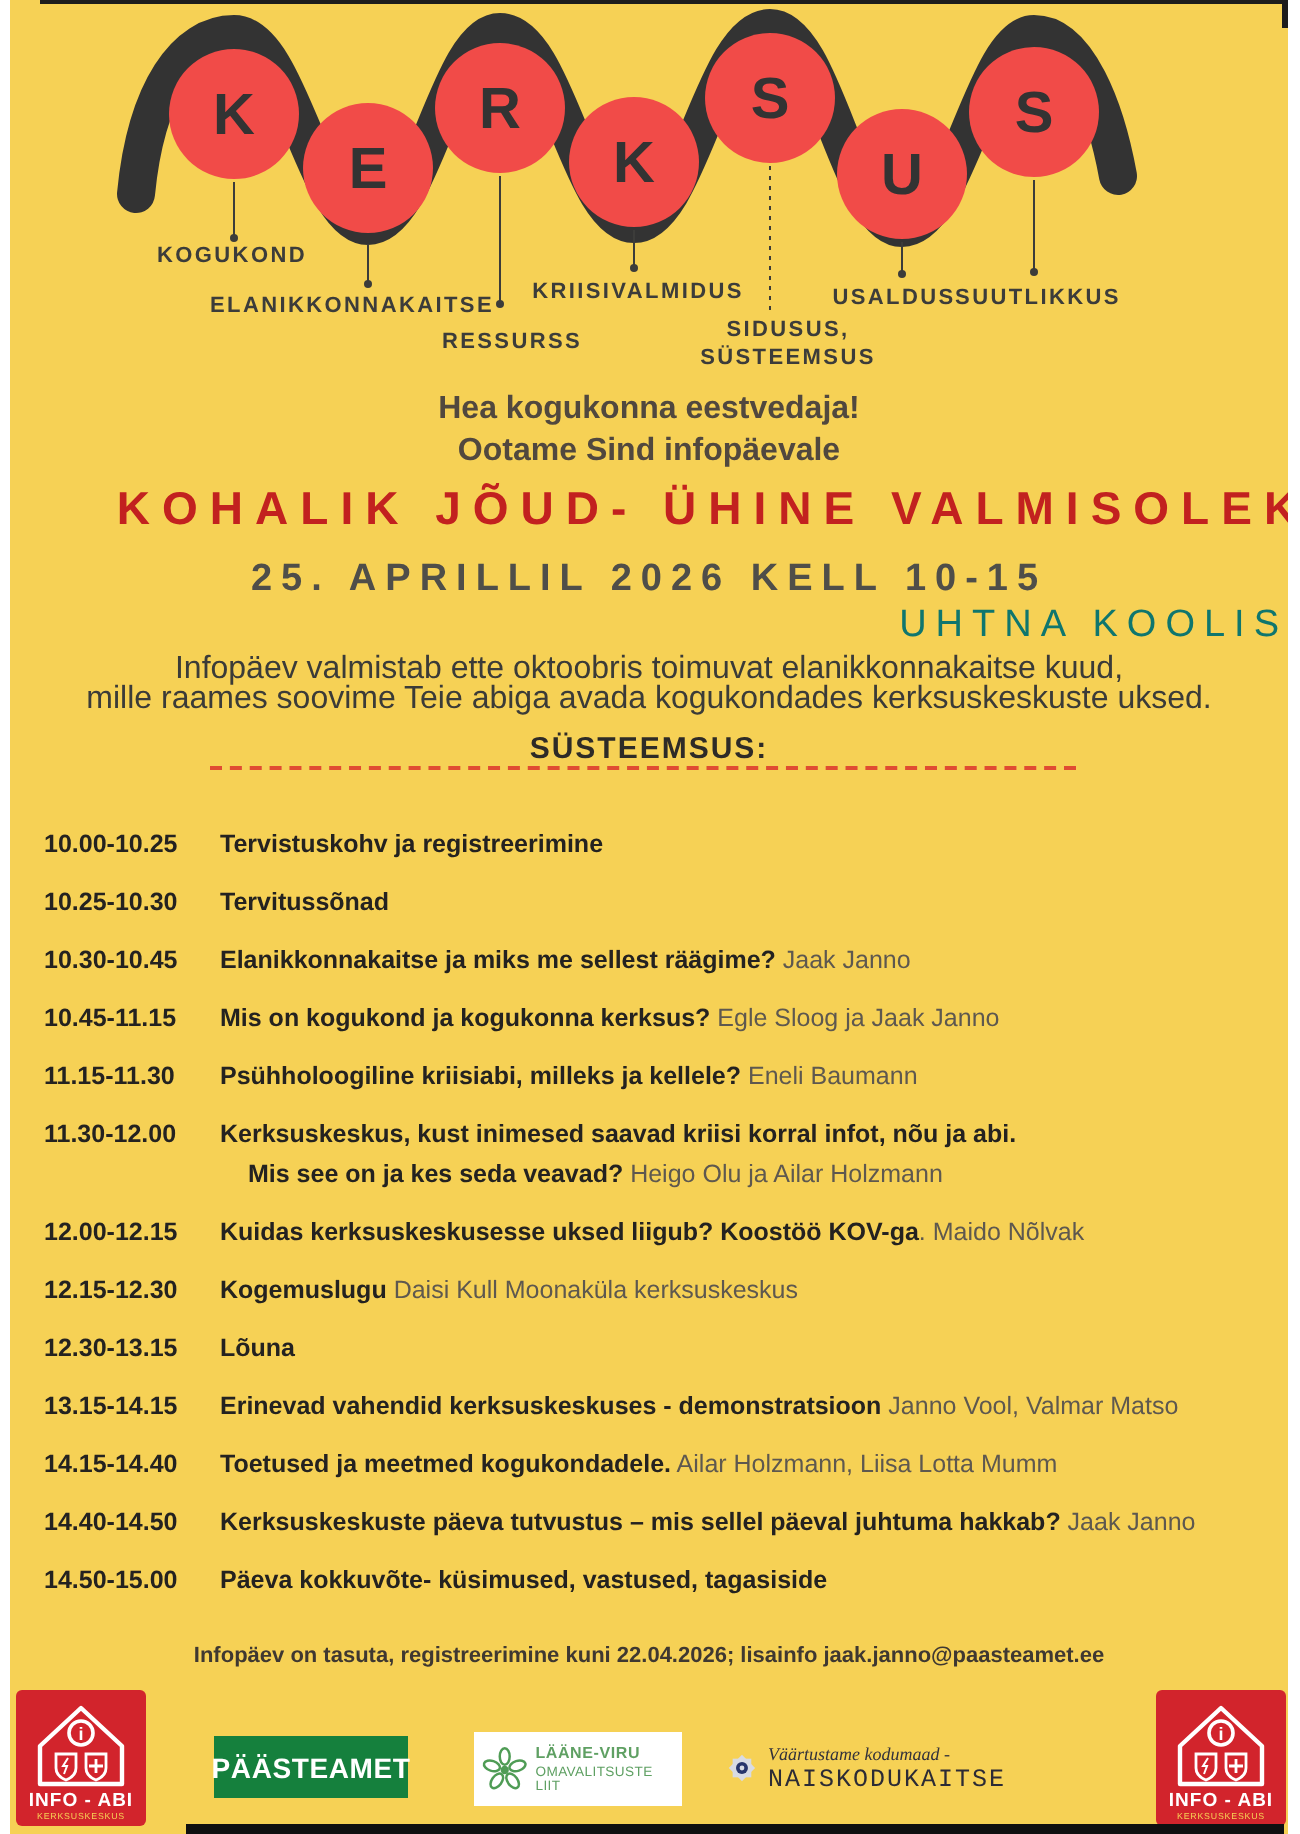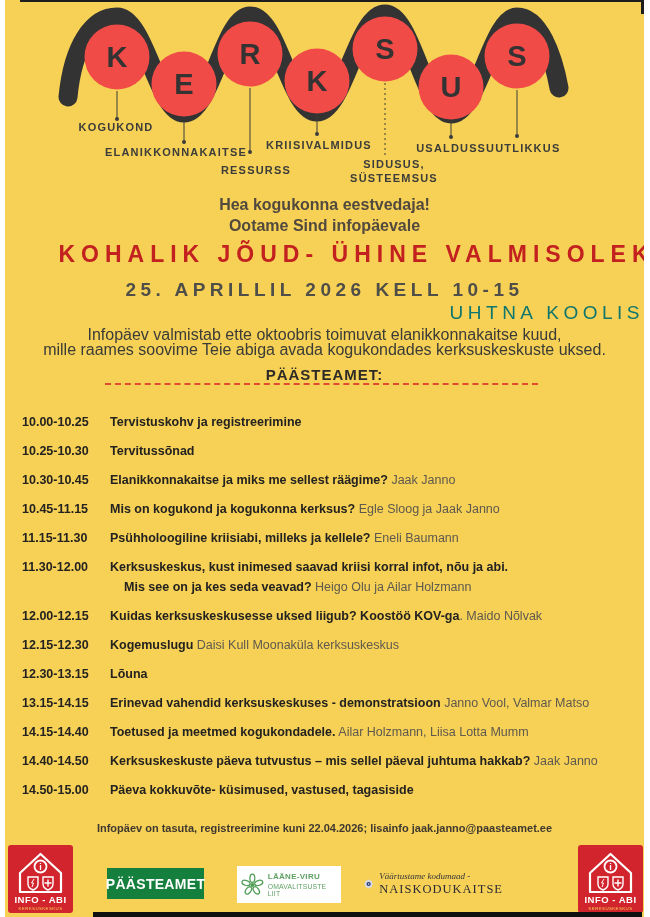--- a/index.html
+++ b/index.html
@@ -40,21 +40,21 @@
   .logo-infoabi.left{left:3px;}
   .logo-infoabi.right{left:573px;}
   .logo-paasteamet{position:absolute;left:102px;top:868px;width:97px;height:31px;background:#15803d;display:flex;align-items:center;justify-content:center;color:#fff;font-weight:bold;font-size:14px;letter-spacing:0.3px;}
   .logo-laaneviru{position:absolute;left:232px;top:866px;width:104px;height:37px;background:#ffffff;display:flex;align-items:center;gap:4px;padding:0 4px;box-sizing:border-box;}
   .lv-text{display:flex;flex-direction:column;justify-content:center;}
   .lv-line1{font-weight:bold;font-size:8px;color:#5FA063;letter-spacing:0.3px;}
   .lv-line2{font-size:6.8px;color:#5FA063;letter-spacing:0.2px;margin-top:2px;}
   .logo-nkk{position:absolute;left:358px;top:866px;width:140px;height:36px;display:flex;align-items:center;gap:5px;}
   .nkk-text{display:flex;flex-direction:column;}
   .nkk-tagline{font-family:"Liberation Serif",serif;font-style:italic;font-size:9px;color:#33323B;}
-  .nkk-name{font-family:Liberation Serif, serif;font-size:12.5px;letter-spacing:1px;color:#2C2B35;margin-top:1px;}
+  .nkk-name{font-family:Liberation Mono, monospace;font-size:12.5px;letter-spacing:1px;color:#2C2B35;margin-top:1px;}
 </style>
 </head>
 <body>
 
 <div class="page">
   <div class="poster">
 
     <svg class="wave-svg" width="639" height="192" viewBox="0 0 639 192">
       <path d="M 63 97 C 68 45 88 17 112 17 C 140 17 153 113 179 113 C 206 113 219 16 245 16 C 273 16 285 112 312 112 C 339 112 352 14 380 14 C 407 14 420 114 446 114 C 473 114 487 17 512 17 C 534 17 548 55 554 88" fill="none" stroke="#333333" stroke-width="19" stroke-linecap="round"></path>
 
@@ -111,21 +111,21 @@
       <div>Ootame Sind infopäevale</div>
     </div>
     <div class="title-red">KOHALIK JÕUD- ÜHINE VALMISOLEK</div>
     <div class="datetime">25. APRILLIL 2026 KELL 10-15</div>
     <div class="venue">UHTNA KOOLIS</div>
     <div class="desc">
       <div>Infopäev valmistab ette oktoobris toimuvat elanikkonnakaitse kuud,</div>
       <div>mille raames soovime Teie abiga avada kogukondades kerksuskeskuste uksed.</div>
     </div>
 
-    <div class="agenda-head">PÄÄSTEAMET:</div>
+    <div class="agenda-head">SÜSTEEMSUS:</div>
     <div class="dash-line"></div>
 
     <div class="schedule">
       <div class="srow">
           <span class="stime">10.00-10.25</span>
           <span class="scontent">
             <span class="sline"><span class="stopic">Tervistuskohv ja registreerimine</span><span class="snames"></span></span>
           </span>
         </div>
       <div class="srow">

